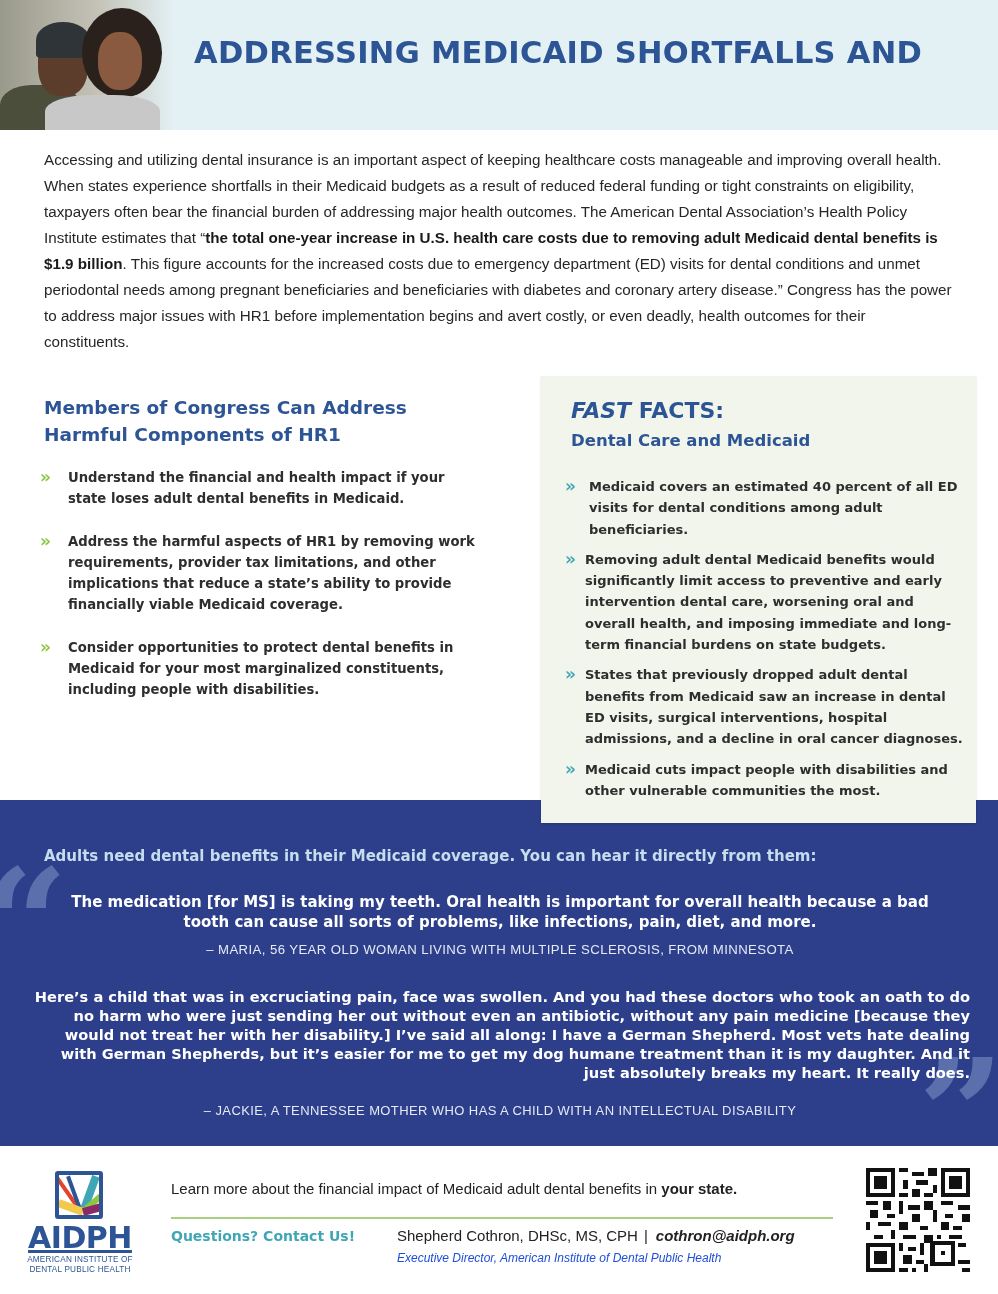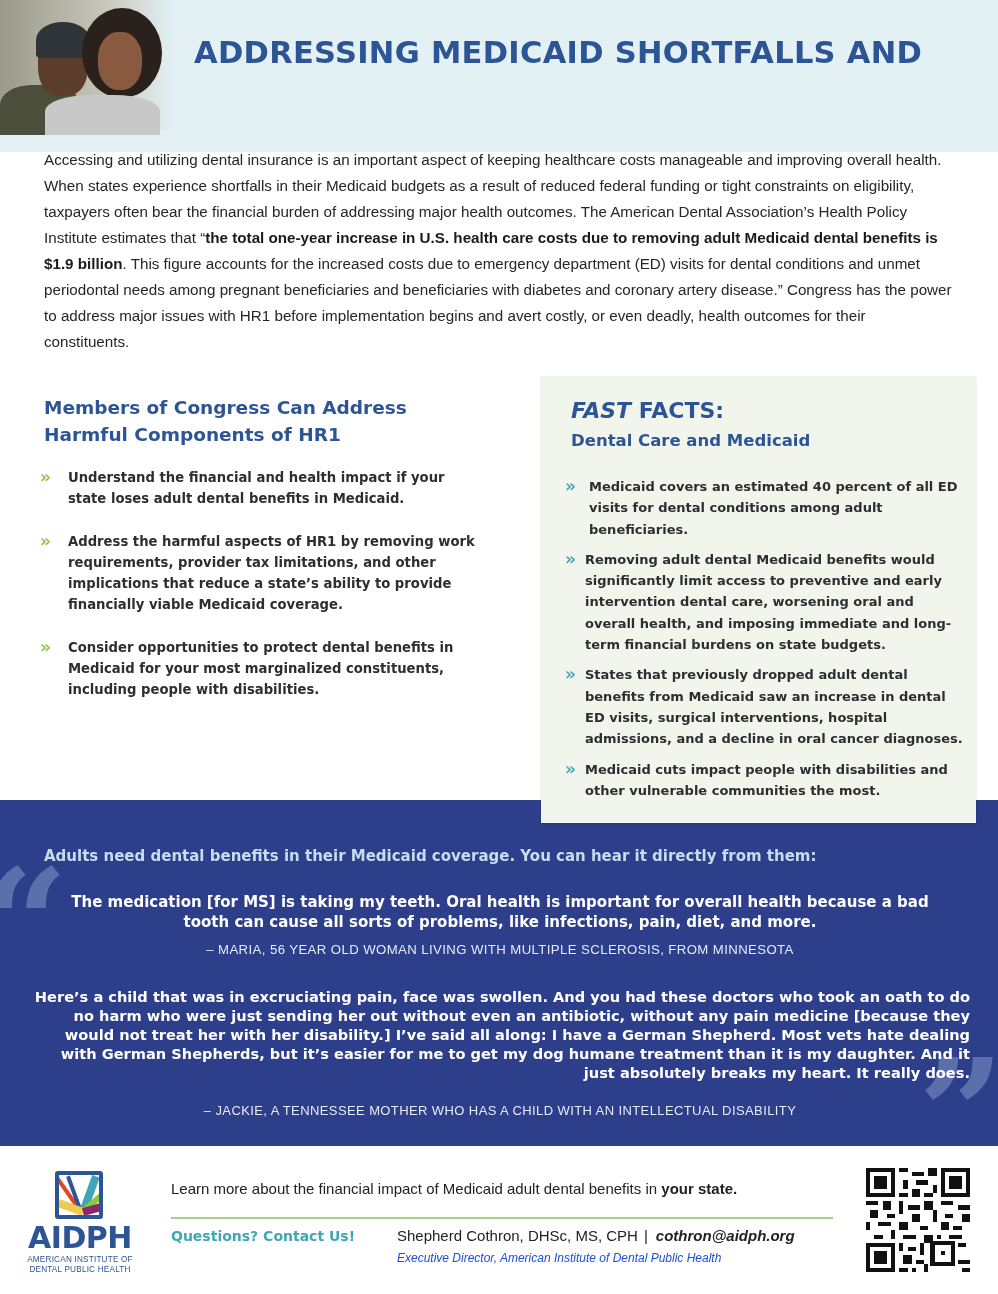--- a/index.html
+++ b/index.html
@@ -1,20 +1,20 @@
 <!DOCTYPE html>
 <html><head>
 <meta charset="utf-8">
 <style>
   * { box-sizing: border-box; margin: 0; padding: 0; }
   html, body { width: 998px; height: 1294px; background: #ffffff; overflow: hidden; }
   body { font-family: "Liberation Sans", sans-serif; color: #222222; position: relative; }
 
   
-  .header { position: absolute; left: 0; top: 0; width: 998px; height: 152px; background: #e3f1f5; overflow: hidden; }
+  .header { position: absolute; left: 0; top: 0; width: 998px; height: 130px; background: #e3f1f5; overflow: hidden; }
   .photo { position: absolute; left: 0; top: 0; width: 175px; height: 130px;
     background: linear-gradient(90deg, #9a9a8c 0%, #c4c2b6 55%, #e3f1f5 100%); }
   .photo .man-head { position: absolute; left: 38px; top: 26px; width: 50px; height: 70px; border-radius: 45% 45% 40% 40%; background: #5c3d2c; }
   .photo .man-hat { position: absolute; left: 36px; top: 22px; width: 54px; height: 36px; border-radius: 50% 50% 10% 10%; background: #2e3438; }
   .photo .man-body { position: absolute; left: 0; top: 85px; width: 80px; height: 50px; border-radius: 40% 40% 0 0; background: #4a4e3a; }
   .photo .woman-hair { position: absolute; left: 82px; top: 8px; width: 80px; height: 90px; border-radius: 50%; background: #2b211c; }
   .photo .woman-face { position: absolute; left: 98px; top: 32px; width: 44px; height: 58px; border-radius: 45%; background: #8a5a40; }
   .photo .woman-body { position: absolute; left: 45px; top: 95px; width: 115px; height: 40px; border-radius: 40% 40% 0 0; background: #c8c8c8; }
   .header-title { position: absolute; left: 194px; top: 34px; width: 790px; font-family: "DejaVu Sans", sans-serif; font-weight: bold;
     font-size: 30.5px; line-height: 37px; color: #2d5595; letter-spacing: 0.3px; }
@@ -55,21 +55,21 @@
   .attr1 { position: absolute; left: 60px; top: 142px; width: 880px; text-align: center; font-size: 13.2px; color: #e4eaf6; letter-spacing: 0.4px; }
   .quote2 { position: absolute; left: 30px; top: 187px; width: 940px; text-align: right; font-family: "DejaVu Sans", sans-serif; font-weight: bold;
     font-size: 14.6px; line-height: 19px; color: #ffffff; z-index: 1; }
   .attr2 { position: absolute; left: 60px; top: 303px; width: 880px; text-align: center; font-size: 13px; color: #e4eaf6; letter-spacing: 0.4px; }
 
   
   .logo { position: absolute; left: 20px; top: 1163px; width: 120px; height: 115px; }
   .logo-mark { position: absolute; left: 35px; top: 8px; width: 48px; height: 48px; border: 4px solid #2d5595; border-radius: 3px; background: #ffffff; overflow: hidden; }
   .ray { position: absolute; bottom: 3px; left: 20px; width: 4px; height: 38px; transform-origin: bottom center; }
   .logo-text { position: absolute; left: 0; top: 60px; width: 120px; text-align: center; font-family: "DejaVu Sans", sans-serif; font-weight: bold;
-    font-size: 30px; color: #2d5595; letter-spacing: -0.5px; line-height: 30px; }
+    font-size: 30px; color: #2d5595; letter-spacing: -0.5px; line-height: 30px; text-decoration: underline; }
   .logo-sub { position: absolute; left: 0; top: 92px; width: 120px; text-align: center; font-size: 8.2px; line-height: 10px; color: #2d5595; letter-spacing: 0.2px; }
   .learn { position: absolute; left: 171px; top: 1180px; font-size: 15px; color: #222222; }
   .learn b { font-weight: bold; }
   .divider { position: absolute; left: 171px; top: 1217px; width: 662px; height: 2px; background: #a8d080; }
   .contact { position: absolute; left: 171px; top: 1228px; font-family: "DejaVu Sans", sans-serif; font-weight: bold; font-size: 14px; color: #3fa6b6; }
   .person { position: absolute; left: 397px; top: 1227px; font-size: 15px; color: #222222; }
   .person .sep { padding: 0 8px 0 6px; }
   .person .email { font-weight: bold; font-style: italic; }
   .role { position: absolute; left: 397px; top: 1251px; font-size: 12px; font-style: italic; color: #1d4ed8; }
   .qr { position: absolute; left: 866px; top: 1168px; width: 104px; height: 104px; }

